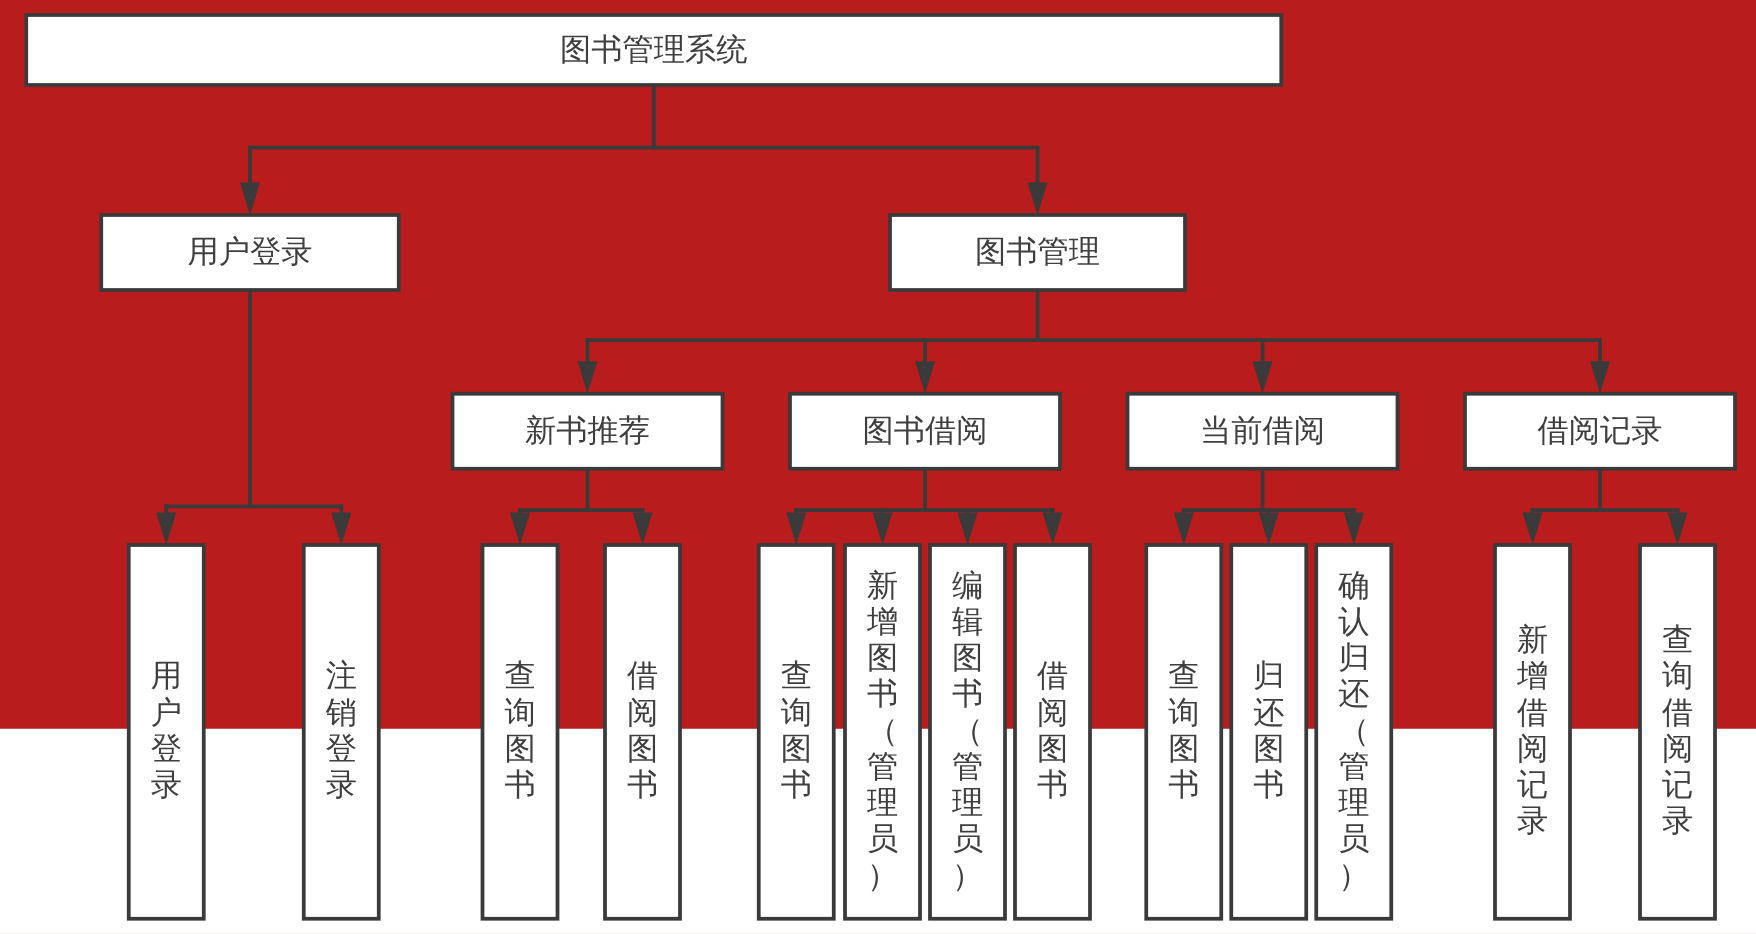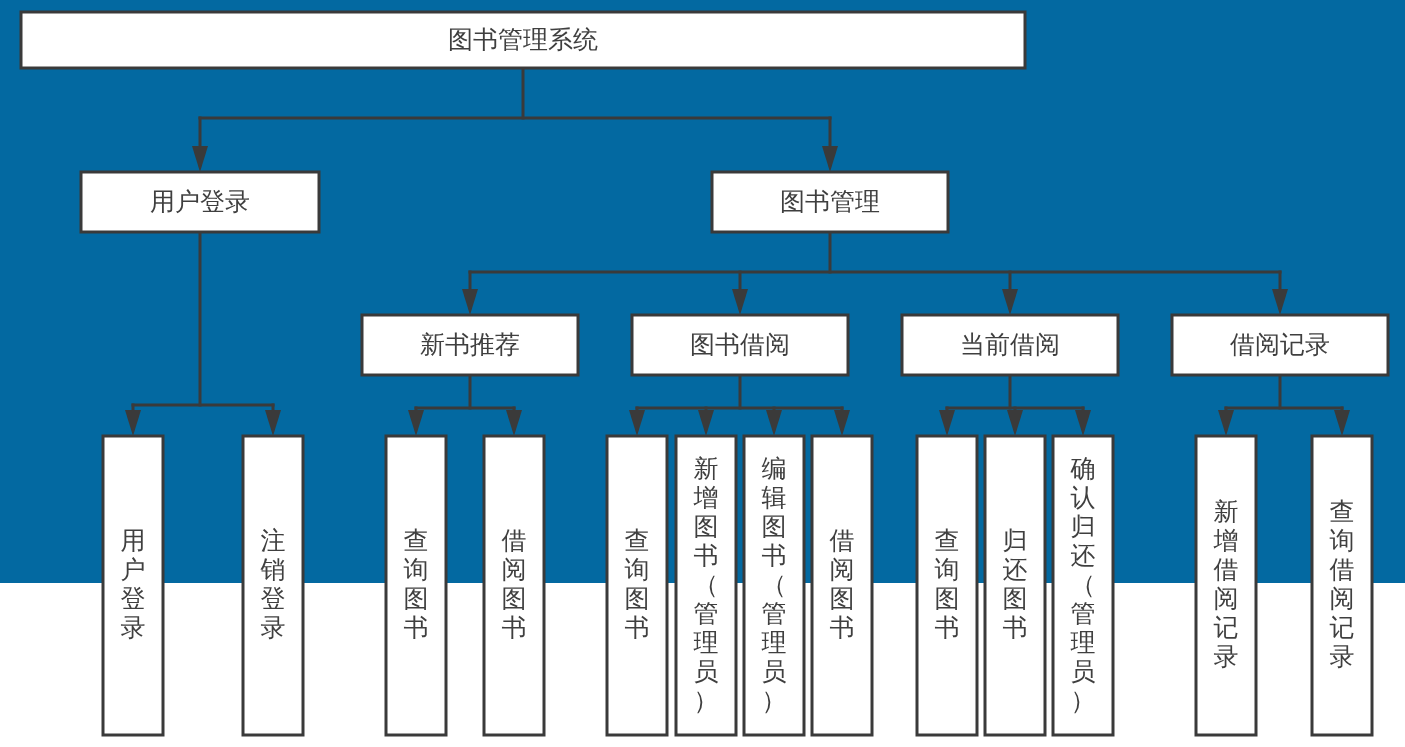--- a/index.html
+++ b/index.html
@@ -1,20 +1,20 @@
 <!DOCTYPE html>
 <html><head>
 <meta charset="utf-8">
 <style>
   html,body{margin:0;padding:0;background:#ffffff;}
   body{
     font-family:"Liberation Sans","DejaVu Sans",sans-serif;
     width:1405px;height:747px;overflow:hidden;
   }
-  #diagram-root{position:relative;width:1405px;height:583px;background:#0369a1;}
+  #diagram-root{position:relative;width:1405px;height:583px;background:#b91c1c;}
   svg.flow{position:absolute;top:0;left:0;width:1405px;height:747px;display:block;}
   .box-rect{fill:#ffffff;stroke:#3a3a3a;stroke-width:3;}
   .conn{stroke:#3a3a3a;stroke-width:3;fill:none;stroke-linecap:square;}
   .arrowhead{fill:#3a3a3a;stroke:none;}
   text.node-label{
     font-family:"Liberation Sans","DejaVu Sans",sans-serif;
     fill:#3f3f3f;
     text-anchor:middle;
     dominant-baseline:middle;
   }

